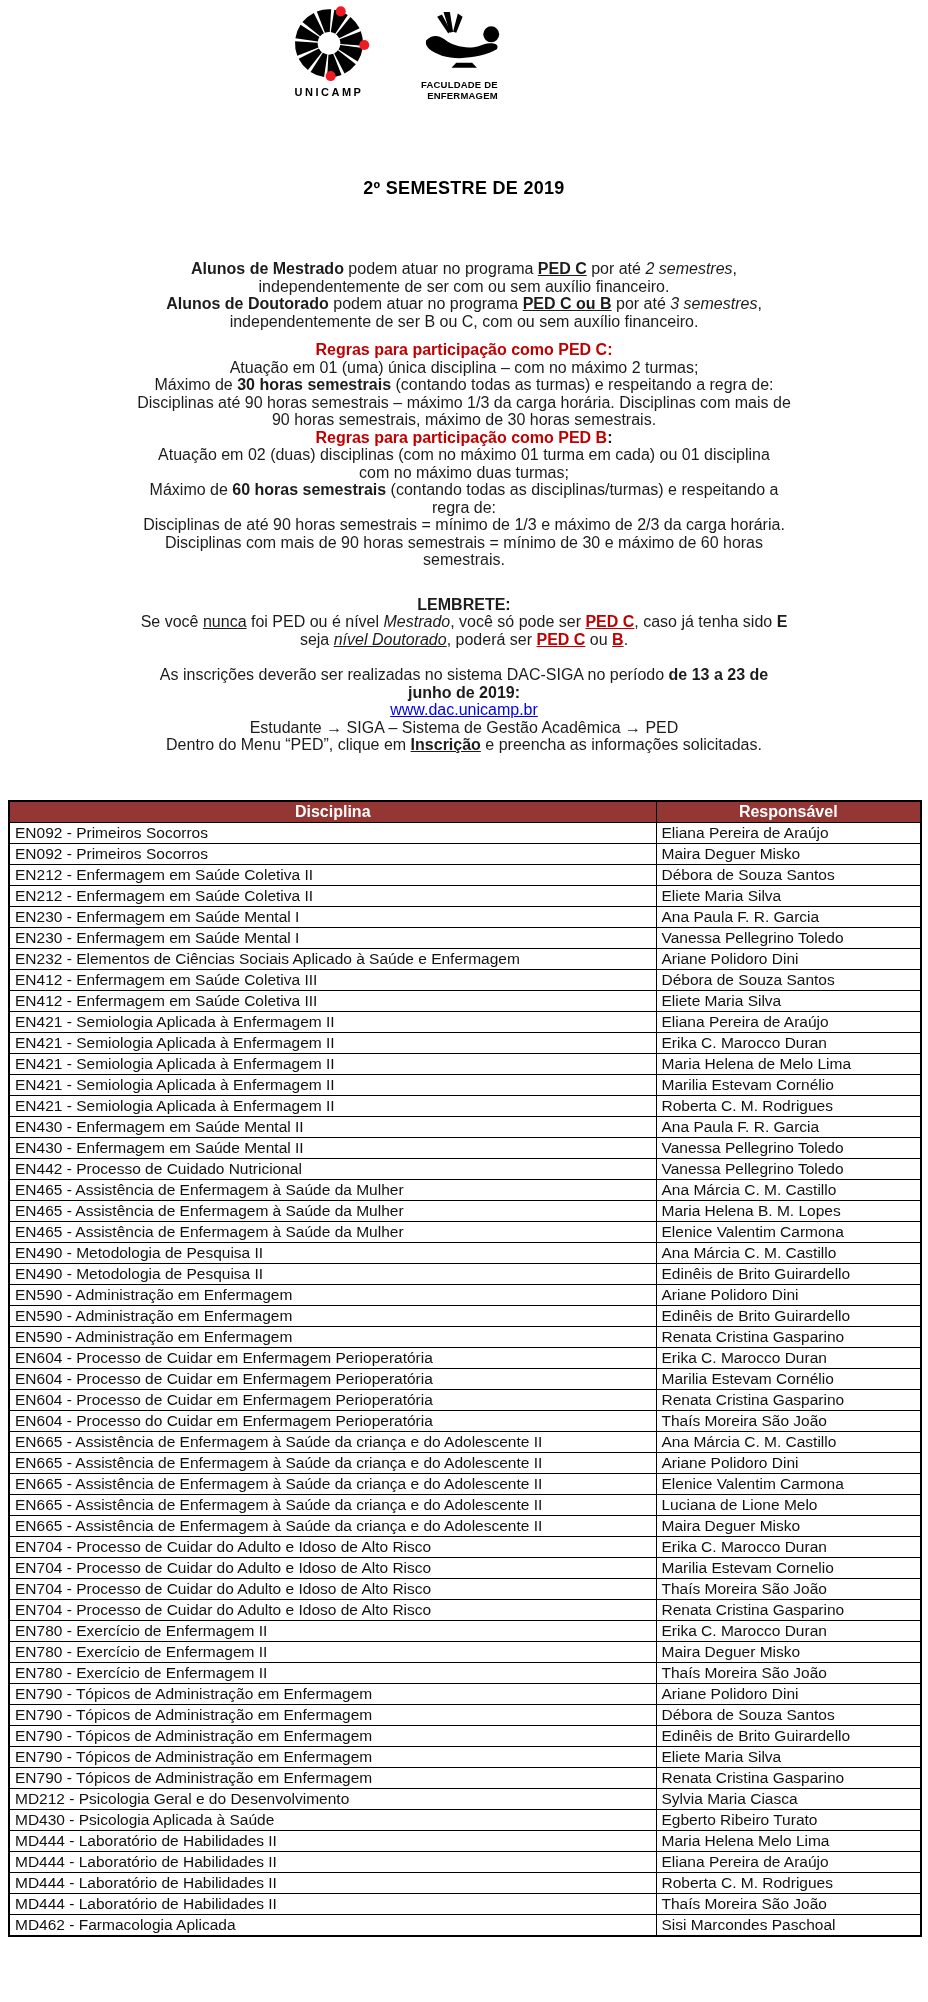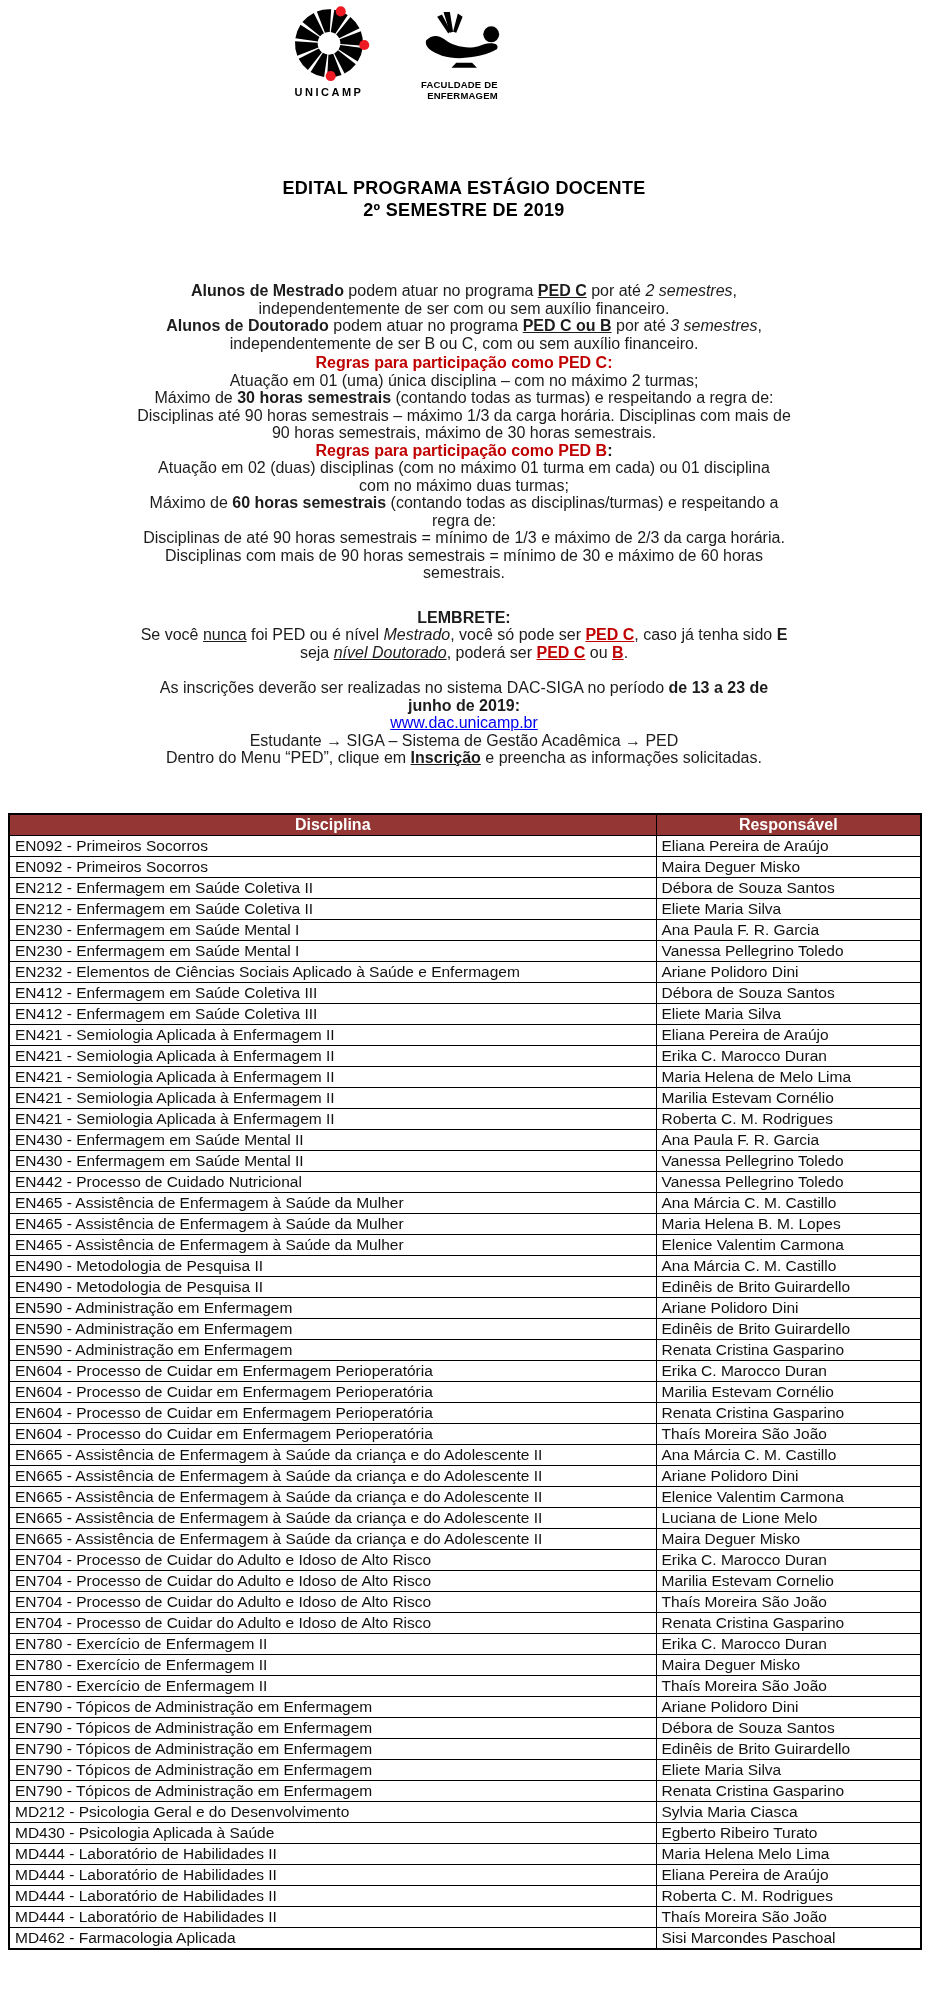--- a/index.html
+++ b/index.html
@@ -37,21 +37,21 @@
     letter-spacing:.3px;
   }
 
   
   .para{
     width:790px;margin-left:auto;margin-right:auto;
     text-align:center;font-size:16px;line-height:17.5px;color:#1c1c1c;
   }
   .para .line{min-height:17.5px;}
   .intro{margin-top:61px;}
-  .rules-c{margin-top:2px;}
+  .rules-c{margin-top:11px;}
   .rules-b{margin-top:0;}
   .lembrete{margin-top:27px;}
   .inscricoes{margin-top:18px;}
 
   .b{font-weight:bold;}
   .i{font-style:italic;}
   .u{text-decoration:underline;}
   .red{color:var(--accent-red);}
   .link{color:var(--link-blue);text-decoration:underline;cursor:pointer;}
   .wavy{
@@ -118,21 +118,20 @@
         <path d="M44 64 L64 64 L70 70 L38 70 Z" fill="#000"></path>
       </svg>
       <div class="fe-caption">
         <div>FACULDADE DE</div>
         <div>ENFERMAGEM</div>
       </div>
     </div>
   </div>
 
   <h1 class="title">
-    <div>EDITAL PROGRAMA ESTÁGIO DOCENTE</div>
     <div>2º SEMESTRE DE 2019</div>
   </h1>
 
   <div class="para intro">
     <div class="line"><span class="b">Alunos de Mestrado</span><span> podem atuar no programa </span><span class="b u">PED C</span><span> por até </span><span class="i">2 semestres</span><span>,</span></div>
     <div class="line"><span>independentemente de ser com ou sem auxílio financeiro.</span></div>
     <div class="line"><span class="b">Alunos de Doutorado</span><span> podem atuar no programa </span><span class="b u">PED C ou B</span><span> por até </span><span class="i">3 semestres</span><span>,</span></div>
     <div class="line"><span>independentemente de ser B ou C, com ou sem auxílio financeiro.</span></div>
   </div>
 

